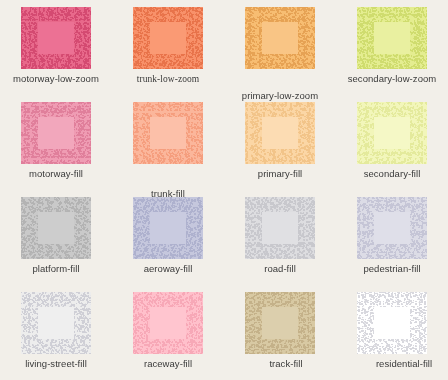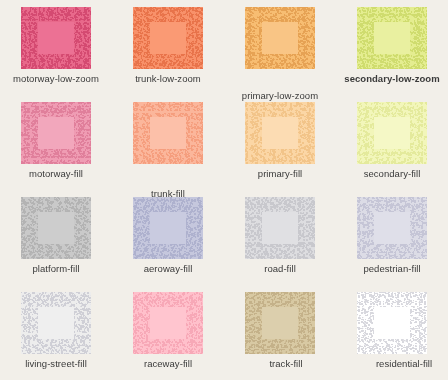--- a/index.html
+++ b/index.html
@@ -74,35 +74,35 @@
         <div class="noise" style="background-image: radial-gradient(circle at 69.8% 80.8%, rgb(212, 74, 113) 0px, rgb(212, 74, 113) 0.9px, transparent 1px), radial-gradient(circle at 85.2% 90.8%, rgb(212, 74, 113) 0px, rgb(212, 74, 113) 0.9px, transparent 1px), radial-gradient(circle at 5.7% 18.4%, rgb(212, 74, 113) 0px, rgb(212, 74, 113) 0.9px, transparent 1px), radial-gradient(circle at 70.8% 47.1%, rgb(212, 74, 113) 0px, rgb(212, 74, 113) 0.9px, transparent 1px), radial-gradient(circle at 38.4% 55.8%, rgb(212, 74, 113) 0px, rgb(212, 74, 113) 0.9px, transparent 1px), radial-gradient(circle at 57.5% 75.5%, rgb(212, 74, 113) 0px, rgb(212, 74, 113) 0.9px, transparent 1px), radial-gradient(circle at 75.2% 46.8%, rgb(212, 74, 113) 0px, rgb(212, 74, 113) 0.9px, transparent 1px), radial-gradient(circle at 9.7% 0.4%, rgb(212, 74, 113) 0px, rgb(212, 74, 113) 0.9px, transparent 1px), radial-gradient(circle at 82.4% 30.5%, rgb(212, 74, 113) 0px, rgb(212, 74, 113) 0.9px, transparent 1px), radial-gradient(circle at 63.1% 47.7%, rgb(212, 74, 113) 0px, rgb(212, 74, 113) 0.9px, transparent 1px), radial-gradient(circle at 6.3% 34.1%, rgb(212, 74, 113) 0px, rgb(212, 74, 113) 0.9px, transparent 1px), radial-gradient(circle at 7.4% 94.7%, rgb(212, 74, 113) 0px, rgb(212, 74, 113) 0.9px, transparent 1px), radial-gradient(circle at 24.6% 78.2%, rgb(212, 74, 113) 0px, rgb(212, 74, 113) 0.9px, transparent 1px), radial-gradient(circle at 51.8% 71.7%, rgb(212, 74, 113) 0px, rgb(212, 74, 113) 0.9px, transparent 1px), radial-gradient(circle at 18.3% 63.3%, rgb(212, 74, 113) 0px, rgb(212, 74, 113) 0.9px, transparent 1px), radial-gradient(circle at 5% 14.9%, rgb(212, 74, 113) 0px, rgb(212, 74, 113) 0.9px, transparent 1px), radial-gradient(circle at 2.3% 19%, rgb(212, 74, 113) 0px, rgb(212, 74, 113) 0.9px, transparent 1px), radial-gradient(circle at 95.5% 99%, rgb(212, 74, 113) 0px, rgb(212, 74, 113) 0.9px, transparent 1px), radial-gradient(circle at 78.7% 69.7%, rgb(212, 74, 113) 0px, rgb(212, 74, 113) 0.9px, transparent 1px), radial-gradient(circle at 66.2% 60.2%, rgb(212, 74, 113) 0px, rgb(212, 74, 113) 0.9px, transparent 1px), radial-gradient(circle at 31.5% 45.7%, rgb(212, 74, 113) 0px, rgb(212, 74, 113) 0.9px, transparent 1px), radial-gradient(circle at 39.8% 66.3%, rgb(212, 74, 113) 0px, rgb(212, 74, 113) 0.9px, transparent 1px), radial-gradient(circle at 45.5% 91%, rgb(212, 74, 113) 0px, rgb(212, 74, 113) 0.9px, transparent 1px), radial-gradient(circle at 75.1% 44.7%, rgb(212, 74, 113) 0px, rgb(212, 74, 113) 0.9px, transparent 1px), radial-gradient(circle at 22.5% 97.1%, rgb(212, 74, 113) 0px, rgb(212, 74, 113) 0.9px, transparent 1px), radial-gradient(circle at 45.5% 56.8%, rgb(212, 74, 113) 0px, rgb(212, 74, 113) 0.9px, transparent 1px), radial-gradient(circle at 35.2% 47.9%, rgb(212, 74, 113) 0px, rgb(212, 74, 113) 0.9px, transparent 1px), radial-gradient(circle at 52.6% 43.8%, rgb(212, 74, 113) 0px, rgb(212, 74, 113) 0.9px, transparent 1px), radial-gradient(circle at 80.6% 19.1%, rgb(212, 74, 113) 0px, rgb(212, 74, 113) 0.9px, transparent 1px), radial-gradient(circle at 68.3% 94.9%, rgb(212, 74, 113) 0px, rgb(212, 74, 113) 0.9px, transparent 1px), radial-gradient(circle at 50.7% 91.1%, rgb(212, 74, 113) 0px, rgb(212, 74, 113) 0.9px, transparent 1px), radial-gradient(circle at 7.6% 16.6%, rgb(212, 74, 113) 0px, rgb(212, 74, 113) 0.9px, transparent 1px), radial-gradient(circle at 6.1% 43.5%, rgb(212, 74, 113) 0px, rgb(212, 74, 113) 0.9px, transparent 1px), radial-gradient(circle at 80.6% 18.3%, rgb(212, 74, 113) 0px, rgb(212, 74, 113) 0.9px, transparent 1px), radial-gradient(circle at 3.3% 20.5%, rgb(212, 74, 113) 0px, rgb(212, 74, 113) 0.9px, transparent 1px);"></div>
         <div class="core" style="background: rgb(236, 113, 148);"></div>
       </div>
       <div class="swatch-label" style="color: rgb(58, 58, 58);">motorway-low-zoom</div>
     </div>
     <div class="swatch-cell">
       <div class="swatch-chip" style="background: rgb(248, 145, 106);">
         <div class="noise" style="background-image: radial-gradient(circle at 82.5% 38.3%, rgb(232, 115, 74) 0px, rgb(232, 115, 74) 0.9px, transparent 1px), radial-gradient(circle at 48.3% 13.3%, rgb(232, 115, 74) 0px, rgb(232, 115, 74) 0.9px, transparent 1px), radial-gradient(circle at 57.6% 16.7%, rgb(232, 115, 74) 0px, rgb(232, 115, 74) 0.9px, transparent 1px), radial-gradient(circle at 73.9% 98.4%, rgb(232, 115, 74) 0px, rgb(232, 115, 74) 0.9px, transparent 1px), radial-gradient(circle at 36.3% 13%, rgb(232, 115, 74) 0px, rgb(232, 115, 74) 0.9px, transparent 1px), radial-gradient(circle at 18.9% 59.7%, rgb(232, 115, 74) 0px, rgb(232, 115, 74) 0.9px, transparent 1px), radial-gradient(circle at 49.9% 31.3%, rgb(232, 115, 74) 0px, rgb(232, 115, 74) 0.9px, transparent 1px), radial-gradient(circle at 19.1% 47.9%, rgb(232, 115, 74) 0px, rgb(232, 115, 74) 0.9px, transparent 1px), radial-gradient(circle at 73.9% 43.6%, rgb(232, 115, 74) 0px, rgb(232, 115, 74) 0.9px, transparent 1px), radial-gradient(circle at 14.3% 39.8%, rgb(232, 115, 74) 0px, rgb(232, 115, 74) 0.9px, transparent 1px), radial-gradient(circle at 52.6% 26.2%, rgb(232, 115, 74) 0px, rgb(232, 115, 74) 0.9px, transparent 1px), radial-gradient(circle at 20.8% 55.1%, rgb(232, 115, 74) 0px, rgb(232, 115, 74) 0.9px, transparent 1px), radial-gradient(circle at 64.3% 30.9%, rgb(232, 115, 74) 0px, rgb(232, 115, 74) 0.9px, transparent 1px), radial-gradient(circle at 79.6% 67.8%, rgb(232, 115, 74) 0px, rgb(232, 115, 74) 0.9px, transparent 1px), radial-gradient(circle at 58.9% 22%, rgb(232, 115, 74) 0px, rgb(232, 115, 74) 0.9px, transparent 1px), radial-gradient(circle at 4.5% 58.4%, rgb(232, 115, 74) 0px, rgb(232, 115, 74) 0.9px, transparent 1px), radial-gradient(circle at 73.5% 14.7%, rgb(232, 115, 74) 0px, rgb(232, 115, 74) 0.9px, transparent 1px), radial-gradient(circle at 63.5% 83.8%, rgb(232, 115, 74) 0px, rgb(232, 115, 74) 0.9px, transparent 1px), radial-gradient(circle at 86.9% 82.4%, rgb(232, 115, 74) 0px, rgb(232, 115, 74) 0.9px, transparent 1px), radial-gradient(circle at 89.7% 13.9%, rgb(232, 115, 74) 0px, rgb(232, 115, 74) 0.9px, transparent 1px), radial-gradient(circle at 61.3% 7.9%, rgb(232, 115, 74) 0px, rgb(232, 115, 74) 0.9px, transparent 1px), radial-gradient(circle at 77.2% 67.5%, rgb(232, 115, 74) 0px, rgb(232, 115, 74) 0.9px, transparent 1px), radial-gradient(circle at 29.1% 6.4%, rgb(232, 115, 74) 0px, rgb(232, 115, 74) 0.9px, transparent 1px), radial-gradient(circle at 84% 48.8%, rgb(232, 115, 74) 0px, rgb(232, 115, 74) 0.9px, transparent 1px), radial-gradient(circle at 40.1% 12.8%, rgb(232, 115, 74) 0px, rgb(232, 115, 74) 0.9px, transparent 1px), radial-gradient(circle at 26.8% 1.9%, rgb(232, 115, 74) 0px, rgb(232, 115, 74) 0.9px, transparent 1px), radial-gradient(circle at 23.7% 57.2%, rgb(232, 115, 74) 0px, rgb(232, 115, 74) 0.9px, transparent 1px), radial-gradient(circle at 6.5% 90.4%, rgb(232, 115, 74) 0px, rgb(232, 115, 74) 0.9px, transparent 1px), radial-gradient(circle at 47.6% 56.6%, rgb(232, 115, 74) 0px, rgb(232, 115, 74) 0.9px, transparent 1px), radial-gradient(circle at 30.7% 26.4%, rgb(232, 115, 74) 0px, rgb(232, 115, 74) 0.9px, transparent 1px), radial-gradient(circle at 27.4% 15.9%, rgb(232, 115, 74) 0px, rgb(232, 115, 74) 0.9px, transparent 1px), radial-gradient(circle at 64.5% 30.5%, rgb(232, 115, 74) 0px, rgb(232, 115, 74) 0.9px, transparent 1px), radial-gradient(circle at 94.5% 40%, rgb(232, 115, 74) 0px, rgb(232, 115, 74) 0.9px, transparent 1px), radial-gradient(circle at 70% 44.5%, rgb(232, 115, 74) 0px, rgb(232, 115, 74) 0.9px, transparent 1px), radial-gradient(circle at 14.1% 44.4%, rgb(232, 115, 74) 0px, rgb(232, 115, 74) 0.9px, transparent 1px);"></div>
         <div class="core" style="background: rgb(250, 154, 116);"></div>
       </div>
-      <div class="swatch-label" style="color: rgb(58, 58, 58);">trunk-low-zoom</div>
+      <div class="swatch-label" style="color: rgb(58, 58, 58); font-family: Liberation Serif, serif;">trunk-low-zoom</div>
     </div>
     <div class="swatch-cell">
       <div class="swatch-chip" style="background: rgb(247, 189, 114);">
         <div class="noise" style="background-image: radial-gradient(circle at 34% 31.6%, rgb(230, 162, 84) 0px, rgb(230, 162, 84) 0.9px, transparent 1px), radial-gradient(circle at 38% 20.2%, rgb(230, 162, 84) 0px, rgb(230, 162, 84) 0.9px, transparent 1px), radial-gradient(circle at 90.2% 71.1%, rgb(230, 162, 84) 0px, rgb(230, 162, 84) 0.9px, transparent 1px), radial-gradient(circle at 33.4% 14.9%, rgb(230, 162, 84) 0px, rgb(230, 162, 84) 0.9px, transparent 1px), radial-gradient(circle at 7.5% 21.5%, rgb(230, 162, 84) 0px, rgb(230, 162, 84) 0.9px, transparent 1px), radial-gradient(circle at 75.4% 3.1%, rgb(230, 162, 84) 0px, rgb(230, 162, 84) 0.9px, transparent 1px), radial-gradient(circle at 83.4% 15.9%, rgb(230, 162, 84) 0px, rgb(230, 162, 84) 0.9px, transparent 1px), radial-gradient(circle at 43.3% 15.2%, rgb(230, 162, 84) 0px, rgb(230, 162, 84) 0.9px, transparent 1px), radial-gradient(circle at 26.5% 99.1%, rgb(230, 162, 84) 0px, rgb(230, 162, 84) 0.9px, transparent 1px), radial-gradient(circle at 70.3% 1.4%, rgb(230, 162, 84) 0px, rgb(230, 162, 84) 0.9px, transparent 1px), radial-gradient(circle at 24.9% 24.3%, rgb(230, 162, 84) 0px, rgb(230, 162, 84) 0.9px, transparent 1px), radial-gradient(circle at 36.3% 89.2%, rgb(230, 162, 84) 0px, rgb(230, 162, 84) 0.9px, transparent 1px), radial-gradient(circle at 60.3% 34.2%, rgb(230, 162, 84) 0px, rgb(230, 162, 84) 0.9px, transparent 1px), radial-gradient(circle at 36.5% 68%, rgb(230, 162, 84) 0px, rgb(230, 162, 84) 0.9px, transparent 1px), radial-gradient(circle at 13.5% 7.5%, rgb(230, 162, 84) 0px, rgb(230, 162, 84) 0.9px, transparent 1px), radial-gradient(circle at 39% 20.9%, rgb(230, 162, 84) 0px, rgb(230, 162, 84) 0.9px, transparent 1px), radial-gradient(circle at 45.7% 19.2%, rgb(230, 162, 84) 0px, rgb(230, 162, 84) 0.9px, transparent 1px), radial-gradient(circle at 3.3% 33.8%, rgb(230, 162, 84) 0px, rgb(230, 162, 84) 0.9px, transparent 1px), radial-gradient(circle at 30.6% 0.4%, rgb(230, 162, 84) 0px, rgb(230, 162, 84) 0.9px, transparent 1px), radial-gradient(circle at 39.5% 60.7%, rgb(230, 162, 84) 0px, rgb(230, 162, 84) 0.9px, transparent 1px), radial-gradient(circle at 23.3% 1.6%, rgb(230, 162, 84) 0px, rgb(230, 162, 84) 0.9px, transparent 1px), radial-gradient(circle at 60% 75.3%, rgb(230, 162, 84) 0px, rgb(230, 162, 84) 0.9px, transparent 1px), radial-gradient(circle at 22% 39.5%, rgb(230, 162, 84) 0px, rgb(230, 162, 84) 0.9px, transparent 1px), radial-gradient(circle at 39.9% 70.9%, rgb(230, 162, 84) 0px, rgb(230, 162, 84) 0.9px, transparent 1px), radial-gradient(circle at 61.5% 50.2%, rgb(230, 162, 84) 0px, rgb(230, 162, 84) 0.9px, transparent 1px), radial-gradient(circle at 23.2% 49%, rgb(230, 162, 84) 0px, rgb(230, 162, 84) 0.9px, transparent 1px), radial-gradient(circle at 42.8% 89.3%, rgb(230, 162, 84) 0px, rgb(230, 162, 84) 0.9px, transparent 1px), radial-gradient(circle at 66.1% 52.9%, rgb(230, 162, 84) 0px, rgb(230, 162, 84) 0.9px, transparent 1px), radial-gradient(circle at 24.7% 58.3%, rgb(230, 162, 84) 0px, rgb(230, 162, 84) 0.9px, transparent 1px), radial-gradient(circle at 44.5% 0%, rgb(230, 162, 84) 0px, rgb(230, 162, 84) 0.9px, transparent 1px), radial-gradient(circle at 54.7% 45.6%, rgb(230, 162, 84) 0px, rgb(230, 162, 84) 0.9px, transparent 1px), radial-gradient(circle at 35.6% 30.1%, rgb(230, 162, 84) 0px, rgb(230, 162, 84) 0.9px, transparent 1px), radial-gradient(circle at 90.5% 25.9%, rgb(230, 162, 84) 0px, rgb(230, 162, 84) 0.9px, transparent 1px), radial-gradient(circle at 67.5% 4.8%, rgb(230, 162, 84) 0px, rgb(230, 162, 84) 0.9px, transparent 1px), radial-gradient(circle at 20.6% 72.3%, rgb(230, 162, 84) 0px, rgb(230, 162, 84) 0.9px, transparent 1px);"></div>
         <div class="core" style="background: rgb(249, 197, 133);"></div>
       </div>
       <div class="swatch-label" style="color: rgb(58, 58, 58); margin-top: 21px;">primary-low-zoom</div>
     </div>
     <div class="swatch-cell">
       <div class="swatch-chip" style="background: rgb(228, 237, 144);">
         <div class="noise" style="background-image: radial-gradient(circle at 20.8% 29.6%, rgb(207, 220, 110) 0px, rgb(207, 220, 110) 0.9px, transparent 1px), radial-gradient(circle at 66.2% 13.5%, rgb(207, 220, 110) 0px, rgb(207, 220, 110) 0.9px, transparent 1px), radial-gradient(circle at 75.4% 76.8%, rgb(207, 220, 110) 0px, rgb(207, 220, 110) 0.9px, transparent 1px), radial-gradient(circle at 62% 47%, rgb(207, 220, 110) 0px, rgb(207, 220, 110) 0.9px, transparent 1px), radial-gradient(circle at 83.6% 71.2%, rgb(207, 220, 110) 0px, rgb(207, 220, 110) 0.9px, transparent 1px), radial-gradient(circle at 33.1% 1.5%, rgb(207, 220, 110) 0px, rgb(207, 220, 110) 0.9px, transparent 1px), radial-gradient(circle at 96.1% 41.9%, rgb(207, 220, 110) 0px, rgb(207, 220, 110) 0.9px, transparent 1px), radial-gradient(circle at 76.6% 41.5%, rgb(207, 220, 110) 0px, rgb(207, 220, 110) 0.9px, transparent 1px), radial-gradient(circle at 87.2% 2.1%, rgb(207, 220, 110) 0px, rgb(207, 220, 110) 0.9px, transparent 1px), radial-gradient(circle at 85.1% 21.3%, rgb(207, 220, 110) 0px, rgb(207, 220, 110) 0.9px, transparent 1px), radial-gradient(circle at 73.1% 10.8%, rgb(207, 220, 110) 0px, rgb(207, 220, 110) 0.9px, transparent 1px), radial-gradient(circle at 34.5% 69.7%, rgb(207, 220, 110) 0px, rgb(207, 220, 110) 0.9px, transparent 1px), radial-gradient(circle at 38.9% 56.3%, rgb(207, 220, 110) 0px, rgb(207, 220, 110) 0.9px, transparent 1px), radial-gradient(circle at 83.1% 89.6%, rgb(207, 220, 110) 0px, rgb(207, 220, 110) 0.9px, transparent 1px), radial-gradient(circle at 93.2% 78.2%, rgb(207, 220, 110) 0px, rgb(207, 220, 110) 0.9px, transparent 1px), radial-gradient(circle at 39.8% 21.4%, rgb(207, 220, 110) 0px, rgb(207, 220, 110) 0.9px, transparent 1px), radial-gradient(circle at 53.1% 3.5%, rgb(207, 220, 110) 0px, rgb(207, 220, 110) 0.9px, transparent 1px), radial-gradient(circle at 62.9% 6.1%, rgb(207, 220, 110) 0px, rgb(207, 220, 110) 0.9px, transparent 1px), radial-gradient(circle at 92.2% 42.6%, rgb(207, 220, 110) 0px, rgb(207, 220, 110) 0.9px, transparent 1px), radial-gradient(circle at 54.4% 79.1%, rgb(207, 220, 110) 0px, rgb(207, 220, 110) 0.9px, transparent 1px), radial-gradient(circle at 12.1% 12.1%, rgb(207, 220, 110) 0px, rgb(207, 220, 110) 0.9px, transparent 1px), radial-gradient(circle at 62.9% 37.7%, rgb(207, 220, 110) 0px, rgb(207, 220, 110) 0.9px, transparent 1px), radial-gradient(circle at 45.6% 86.9%, rgb(207, 220, 110) 0px, rgb(207, 220, 110) 0.9px, transparent 1px), radial-gradient(circle at 30.2% 48.6%, rgb(207, 220, 110) 0px, rgb(207, 220, 110) 0.9px, transparent 1px), radial-gradient(circle at 0.5% 24.3%, rgb(207, 220, 110) 0px, rgb(207, 220, 110) 0.9px, transparent 1px), radial-gradient(circle at 35.6% 4.5%, rgb(207, 220, 110) 0px, rgb(207, 220, 110) 0.9px, transparent 1px), radial-gradient(circle at 45.1% 80.2%, rgb(207, 220, 110) 0px, rgb(207, 220, 110) 0.9px, transparent 1px), radial-gradient(circle at 96.2% 73.7%, rgb(207, 220, 110) 0px, rgb(207, 220, 110) 0.9px, transparent 1px), radial-gradient(circle at 80.2% 29.9%, rgb(207, 220, 110) 0px, rgb(207, 220, 110) 0.9px, transparent 1px), radial-gradient(circle at 85.5% 10.4%, rgb(207, 220, 110) 0px, rgb(207, 220, 110) 0.9px, transparent 1px), radial-gradient(circle at 5.4% 57.5%, rgb(207, 220, 110) 0px, rgb(207, 220, 110) 0.9px, transparent 1px), radial-gradient(circle at 22% 87%, rgb(207, 220, 110) 0px, rgb(207, 220, 110) 0.9px, transparent 1px), radial-gradient(circle at 13.5% 87.4%, rgb(207, 220, 110) 0px, rgb(207, 220, 110) 0.9px, transparent 1px), radial-gradient(circle at 50.5% 23.6%, rgb(207, 220, 110) 0px, rgb(207, 220, 110) 0.9px, transparent 1px), radial-gradient(circle at 78.3% 54.8%, rgb(207, 220, 110) 0px, rgb(207, 220, 110) 0.9px, transparent 1px);"></div>
         <div class="core" style="background: rgb(233, 240, 160);"></div>
       </div>
-      <div class="swatch-label" style="color: rgb(58, 58, 58); font-weight: bold;">secondary-low-zoom</div>
+      <div class="swatch-label" style="color: rgb(58, 58, 58);">secondary-low-zoom</div>
     </div>
     <div class="swatch-cell">
       <div class="swatch-chip" style="background: rgb(239, 156, 179);">
         <div class="noise" style="background-image: radial-gradient(circle at 85% 65.4%, rgb(224, 127, 155) 0px, rgb(224, 127, 155) 0.9px, transparent 1px), radial-gradient(circle at 54.2% 95.4%, rgb(224, 127, 155) 0px, rgb(224, 127, 155) 0.9px, transparent 1px), radial-gradient(circle at 87.4% 76.2%, rgb(224, 127, 155) 0px, rgb(224, 127, 155) 0.9px, transparent 1px), radial-gradient(circle at 83.7% 25.6%, rgb(224, 127, 155) 0px, rgb(224, 127, 155) 0.9px, transparent 1px), radial-gradient(circle at 32.5% 55.8%, rgb(224, 127, 155) 0px, rgb(224, 127, 155) 0.9px, transparent 1px), radial-gradient(circle at 7.5% 35%, rgb(224, 127, 155) 0px, rgb(224, 127, 155) 0.9px, transparent 1px), radial-gradient(circle at 39.9% 69.7%, rgb(224, 127, 155) 0px, rgb(224, 127, 155) 0.9px, transparent 1px), radial-gradient(circle at 68.3% 9.2%, rgb(224, 127, 155) 0px, rgb(224, 127, 155) 0.9px, transparent 1px), radial-gradient(circle at 83.1% 62.7%, rgb(224, 127, 155) 0px, rgb(224, 127, 155) 0.9px, transparent 1px), radial-gradient(circle at 83.2% 84.9%, rgb(224, 127, 155) 0px, rgb(224, 127, 155) 0.9px, transparent 1px), radial-gradient(circle at 21% 36.7%, rgb(224, 127, 155) 0px, rgb(224, 127, 155) 0.9px, transparent 1px), radial-gradient(circle at 68.8% 79%, rgb(224, 127, 155) 0px, rgb(224, 127, 155) 0.9px, transparent 1px), radial-gradient(circle at 48.3% 14.4%, rgb(224, 127, 155) 0px, rgb(224, 127, 155) 0.9px, transparent 1px), radial-gradient(circle at 8.5% 84%, rgb(224, 127, 155) 0px, rgb(224, 127, 155) 0.9px, transparent 1px), radial-gradient(circle at 60.5% 78.8%, rgb(224, 127, 155) 0px, rgb(224, 127, 155) 0.9px, transparent 1px), radial-gradient(circle at 30.3% 88.2%, rgb(224, 127, 155) 0px, rgb(224, 127, 155) 0.9px, transparent 1px), radial-gradient(circle at 26.1% 99.5%, rgb(224, 127, 155) 0px, rgb(224, 127, 155) 0.9px, transparent 1px), radial-gradient(circle at 44.7% 50.9%, rgb(224, 127, 155) 0px, rgb(224, 127, 155) 0.9px, transparent 1px), radial-gradient(circle at 37.4% 41.3%, rgb(224, 127, 155) 0px, rgb(224, 127, 155) 0.9px, transparent 1px), radial-gradient(circle at 97.7% 68.2%, rgb(224, 127, 155) 0px, rgb(224, 127, 155) 0.9px, transparent 1px), radial-gradient(circle at 48.9% 64.9%, rgb(224, 127, 155) 0px, rgb(224, 127, 155) 0.9px, transparent 1px), radial-gradient(circle at 31.4% 38.5%, rgb(224, 127, 155) 0px, rgb(224, 127, 155) 0.9px, transparent 1px), radial-gradient(circle at 90.4% 6.5%, rgb(224, 127, 155) 0px, rgb(224, 127, 155) 0.9px, transparent 1px), radial-gradient(circle at 63.2% 24%, rgb(224, 127, 155) 0px, rgb(224, 127, 155) 0.9px, transparent 1px), radial-gradient(circle at 9.6% 58.4%, rgb(224, 127, 155) 0px, rgb(224, 127, 155) 0.9px, transparent 1px), radial-gradient(circle at 82.2% 66%, rgb(224, 127, 155) 0px, rgb(224, 127, 155) 0.9px, transparent 1px), radial-gradient(circle at 31% 63%, rgb(224, 127, 155) 0px, rgb(224, 127, 155) 0.9px, transparent 1px), radial-gradient(circle at 69.1% 72.9%, rgb(224, 127, 155) 0px, rgb(224, 127, 155) 0.9px, transparent 1px), radial-gradient(circle at 41.1% 80.7%, rgb(224, 127, 155) 0px, rgb(224, 127, 155) 0.9px, transparent 1px), radial-gradient(circle at 78.4% 2.6%, rgb(224, 127, 155) 0px, rgb(224, 127, 155) 0.9px, transparent 1px), radial-gradient(circle at 97% 93%, rgb(224, 127, 155) 0px, rgb(224, 127, 155) 0.9px, transparent 1px), radial-gradient(circle at 4.8% 77.6%, rgb(224, 127, 155) 0px, rgb(224, 127, 155) 0.9px, transparent 1px), radial-gradient(circle at 38.7% 5.2%, rgb(224, 127, 155) 0px, rgb(224, 127, 155) 0.9px, transparent 1px), radial-gradient(circle at 19.8% 28.1%, rgb(224, 127, 155) 0px, rgb(224, 127, 155) 0.9px, transparent 1px), radial-gradient(circle at 90.3% 12.8%, rgb(224, 127, 155) 0px, rgb(224, 127, 155) 0.9px, transparent 1px);"></div>
         <div class="core" style="background: rgb(242, 167, 188);"></div>
       </div>
       <div class="swatch-label" style="color: rgb(58, 58, 58);">motorway-fill</div>
     </div>
     <div class="swatch-cell">
       <div class="swatch-chip" style="background: rgb(251, 182, 155);">

